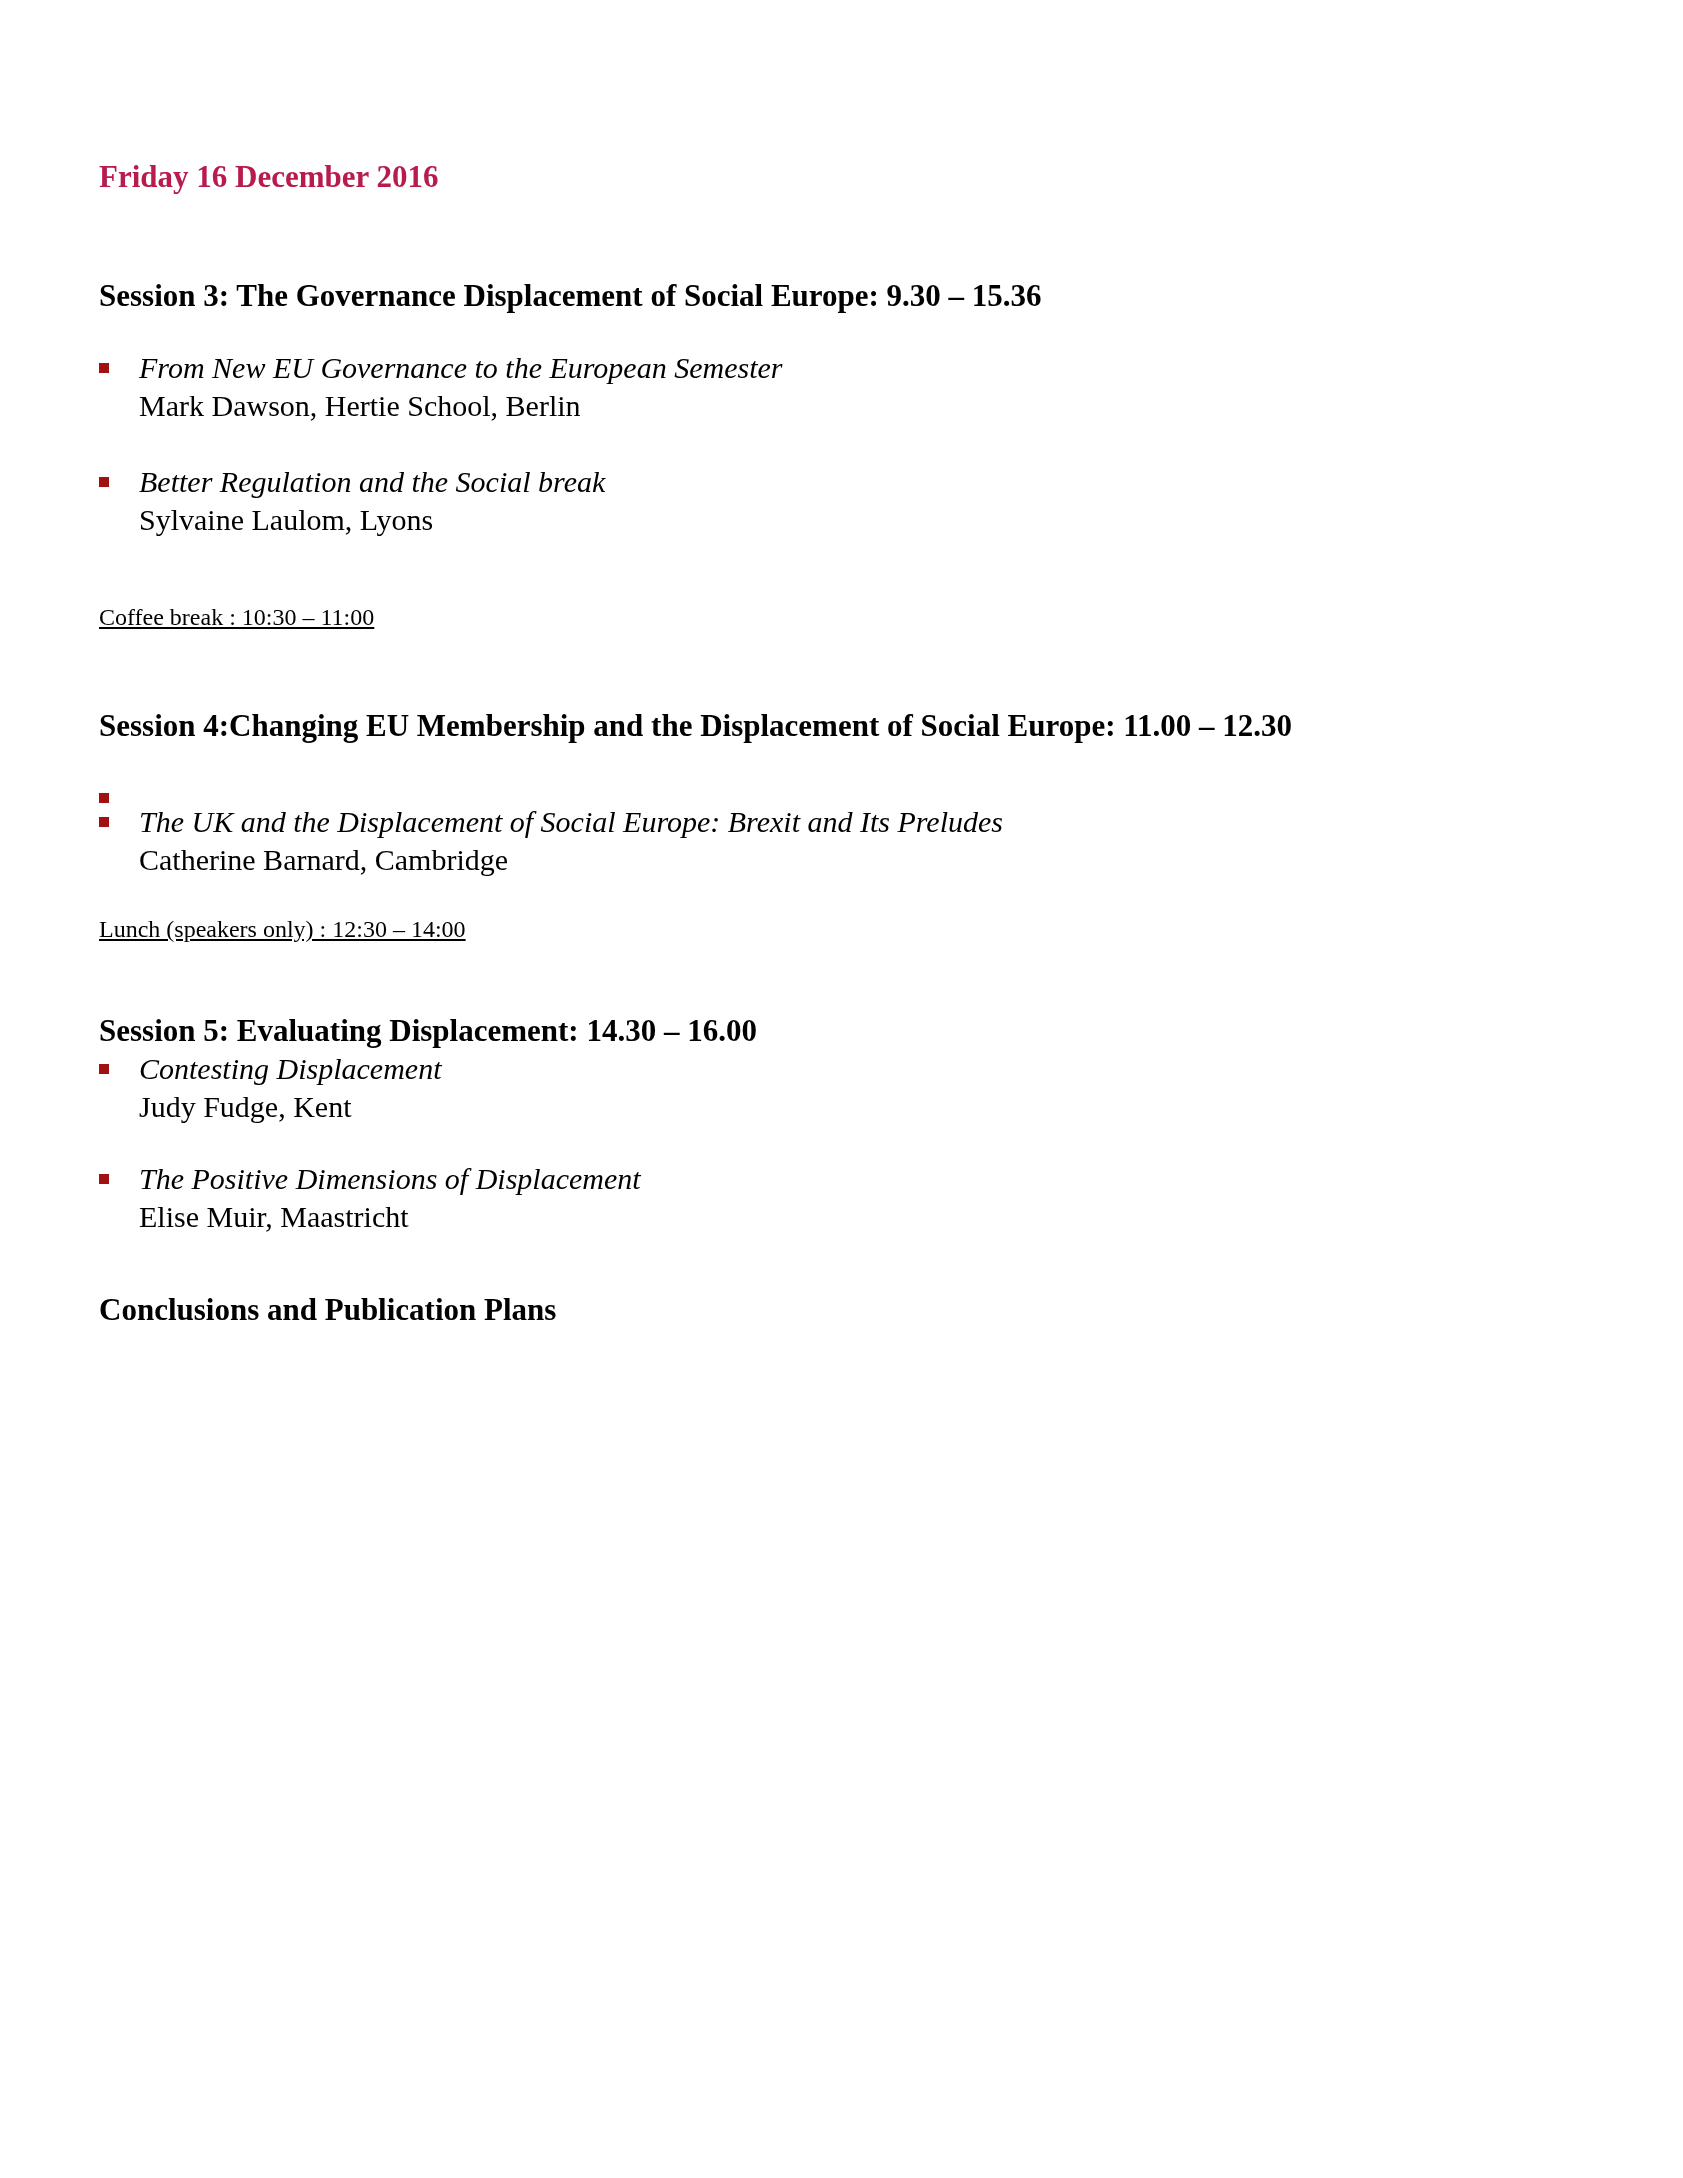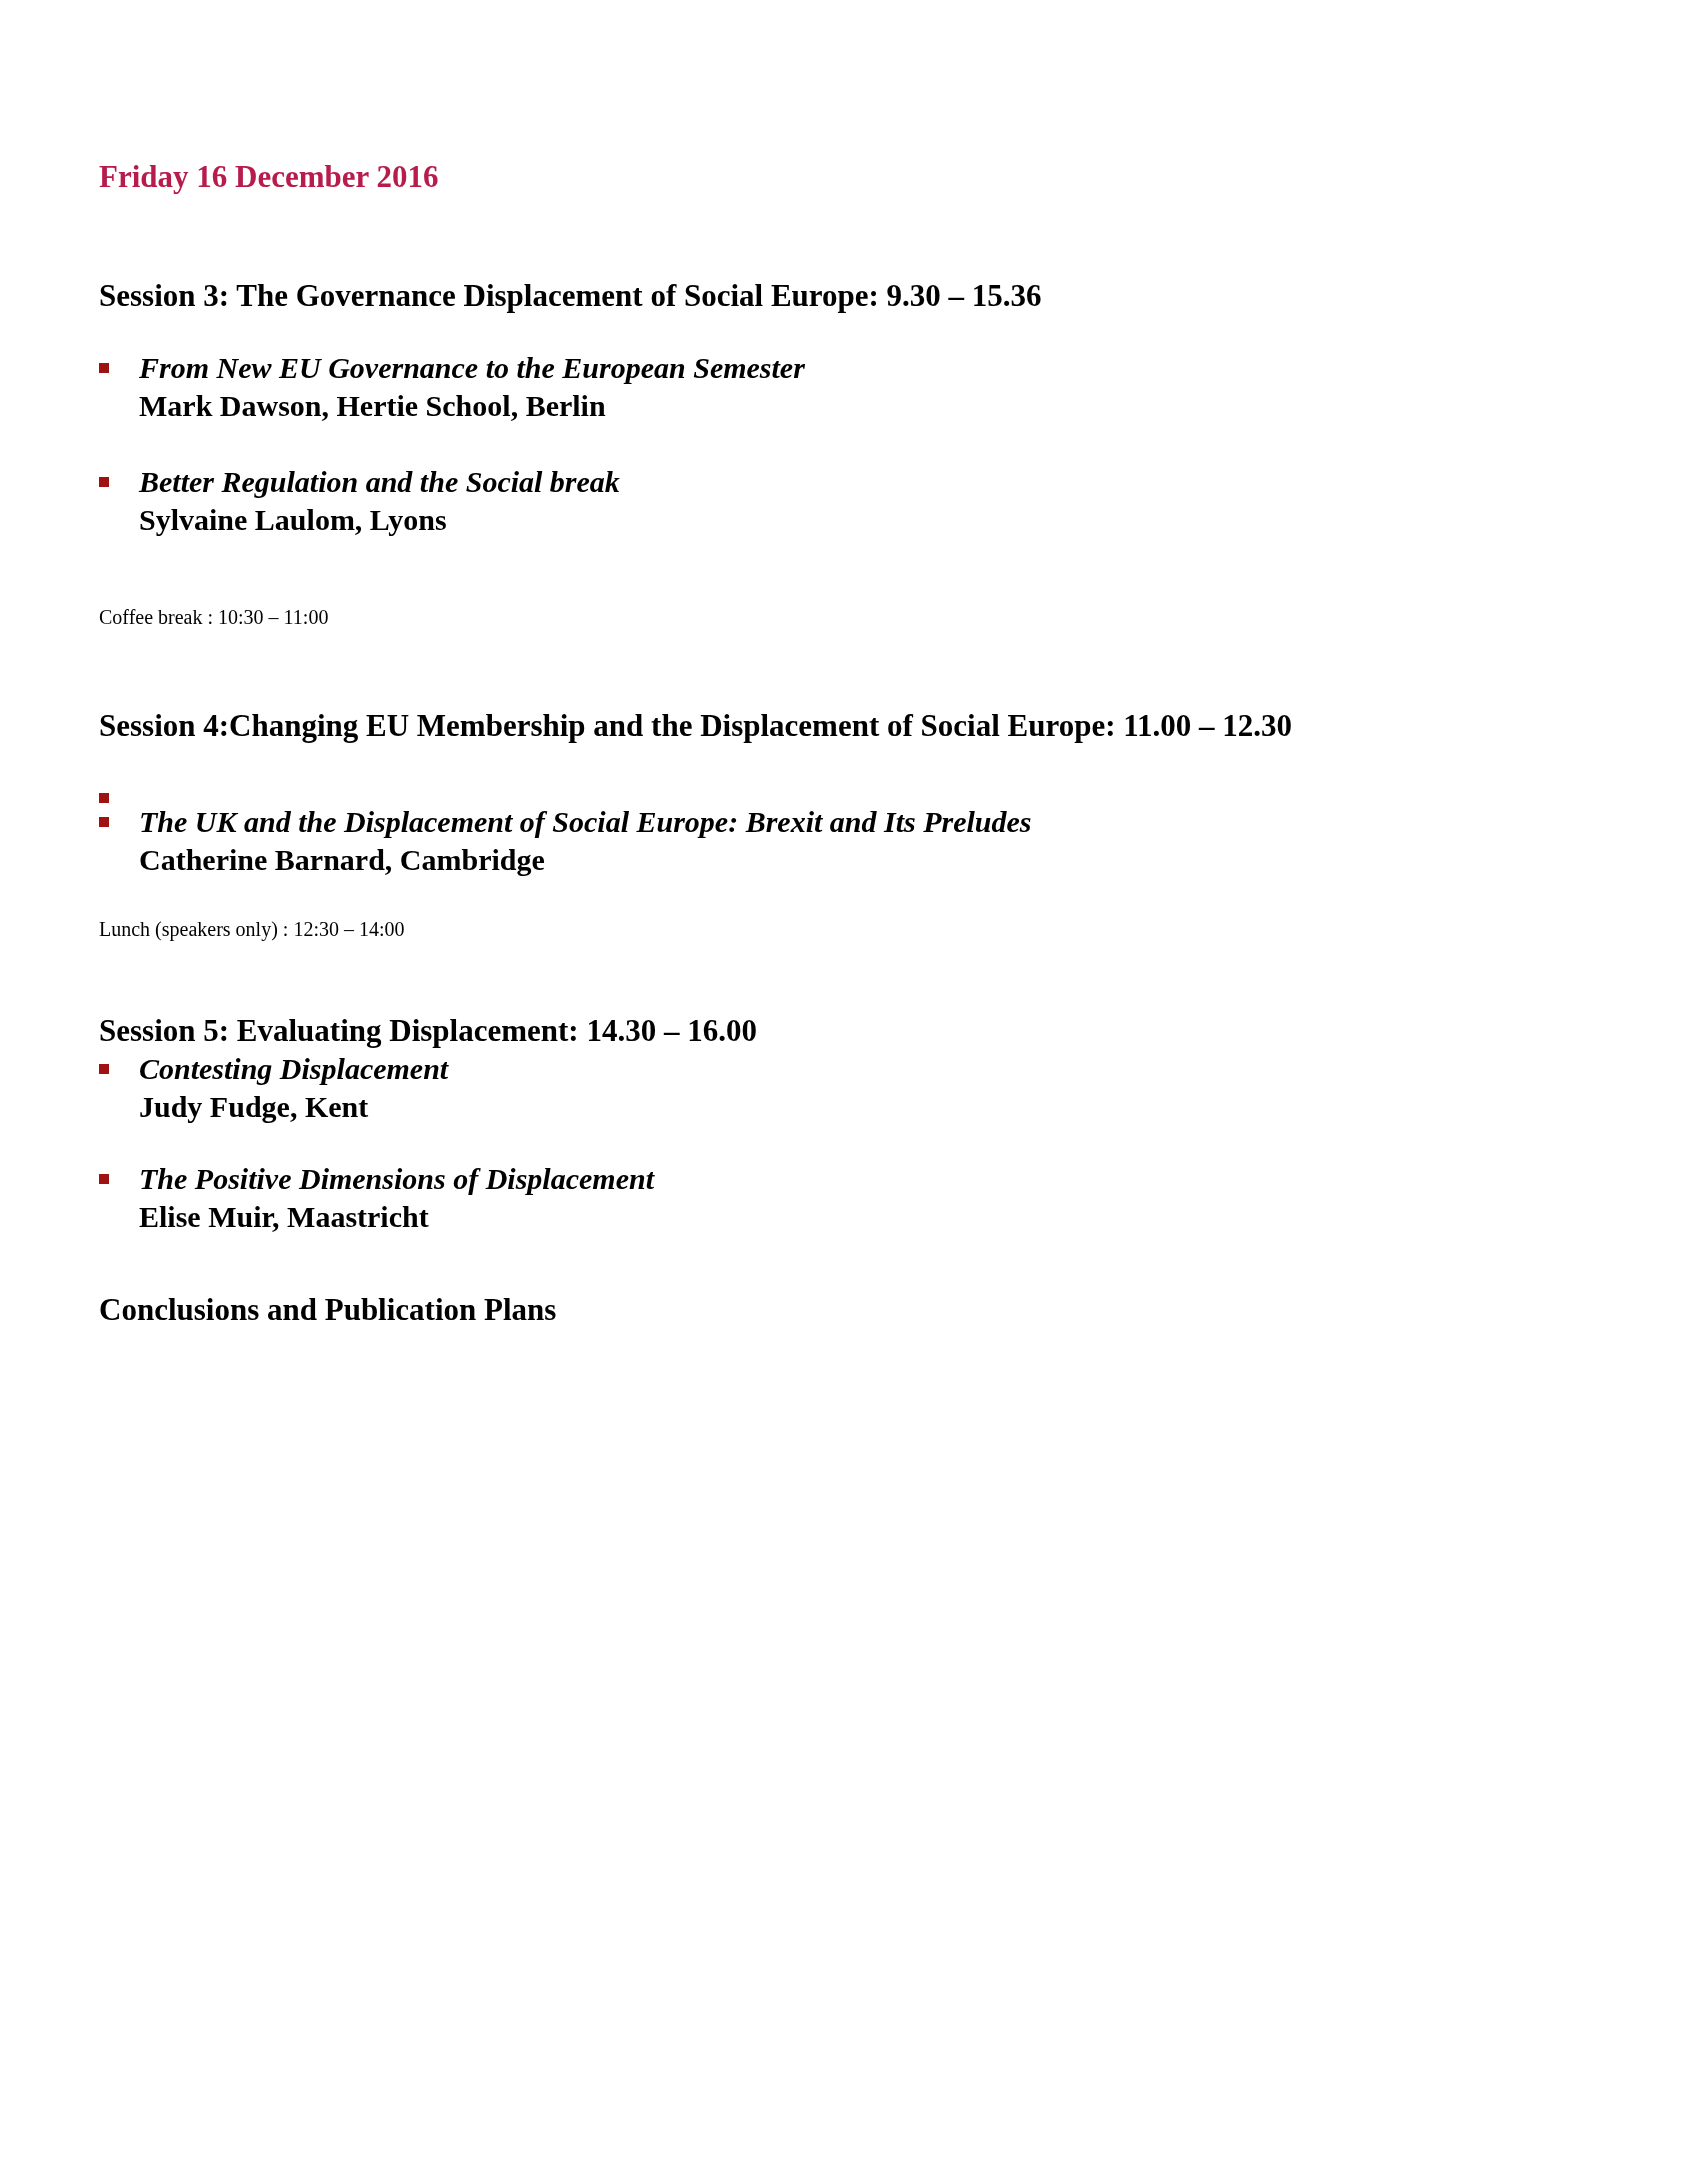--- a/index.html
+++ b/index.html
@@ -41,42 +41,42 @@
   .mt-item { margin-top: 38px; }
   .mt-break { margin-top: 59px; }
   .mt-s4  { margin-top: 71px; }
   .mt-item-mid { }
   .mt-lunch { margin-top: 31px; }
   .mt-s5  { margin-top: 64px; }
   .mt-conclusions { margin-top: 55px; }
   .agenda-item {
     display: flex;
     align-items: flex-start;
-    font-weight: bold;
   }
   .bullet-marker {
     flex: 0 0 auto;
     width: 10px;
     height: 10px;
     margin-top: 14px;
     background: var(--bullet);
   }
   .item-body { margin-left: 30px; }
   .item-title {
     font-style: italic;
     font-size: 30px;
     line-height: 38px;
   }
   .speaker-line {
     font-size: 30px;
     line-height: 38px;
   }
   .break-line {
-    font-size: 20px;
+    font-size: 24px;
     line-height: 38px;
+    text-decoration: underline;
   }
   .closing-heading {
     font-size: 31px;
     line-height: 38px;
     font-weight: bold;
   }
 </style>
 </head>
 <body>
 

